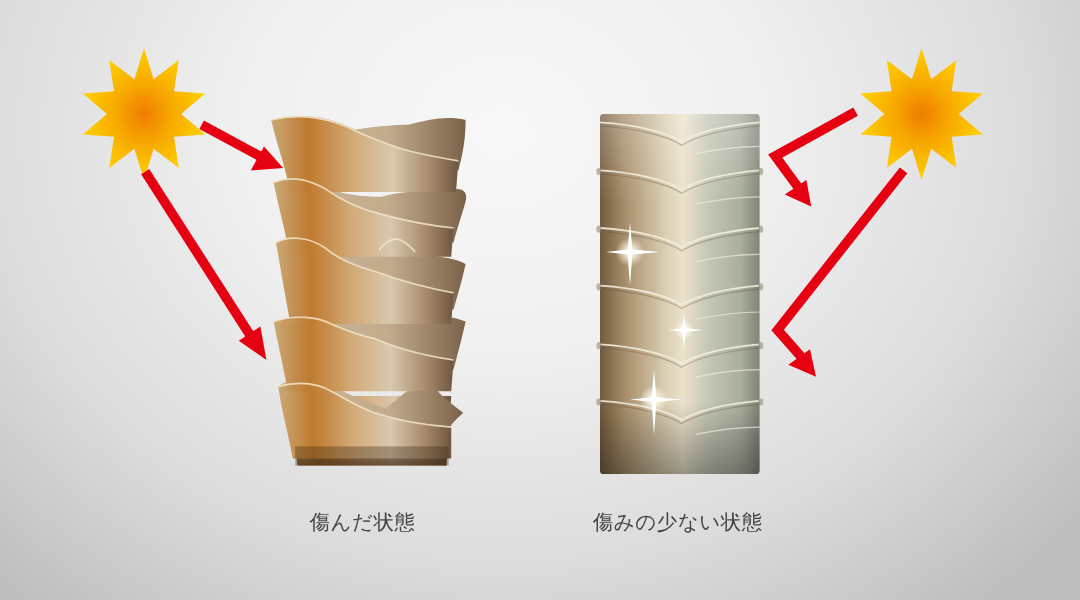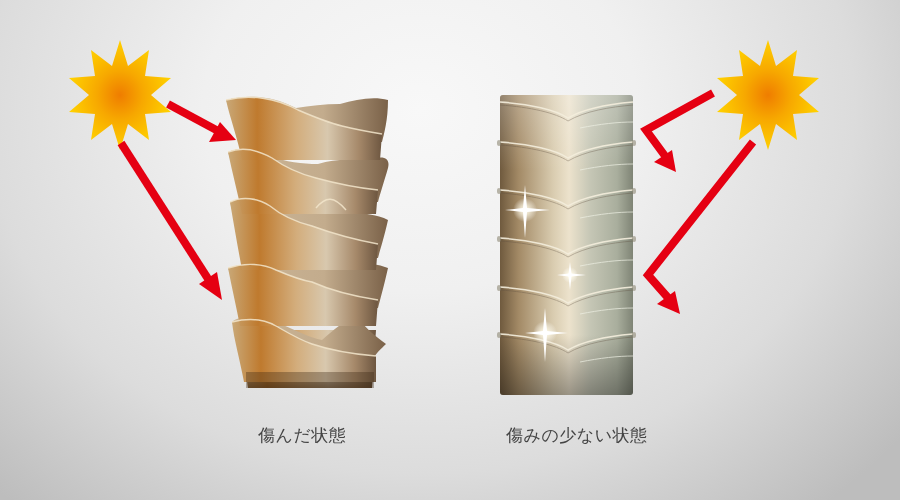--- a/index.html
+++ b/index.html
@@ -7,21 +7,21 @@
       width: 900px; height: 500px; overflow: hidden; position: relative;
       background: radial-gradient(ellipse 620px 520px at 420px 110px, #f8f8f8 0%, #f0f0f0 35%, #dcdcdc 70%, #bdbdbd 100%);
       font-family: "DejaVu Sans", sans-serif;
     }
     .stage { position: absolute; left: 0; top: 0; width: 900px; height: 500px; }
     .caption {
       position: absolute; top: 424px; font-size: 17px; color: #444;
       letter-spacing: 0.5px; white-space: nowrap;
     }
     .caption.left { left: 258px; }
-    .caption.right { left: 506px; }
+    .caption.right { left: 494px; }
   </style>
 </head>
 <body>
 
 <svg class="stage" width="900" height="500" viewBox="0 0 900 500" xmlns="http://www.w3.org/2000/svg">
   <defs>
     <radialGradient id="sunGrad" cx="50%" cy="50%" r="50%">
       <stop offset="0%" stop-color="#ef7d00"></stop>
       <stop offset="45%" stop-color="#f7a800"></stop>
       <stop offset="100%" stop-color="#ffd000"></stop>

